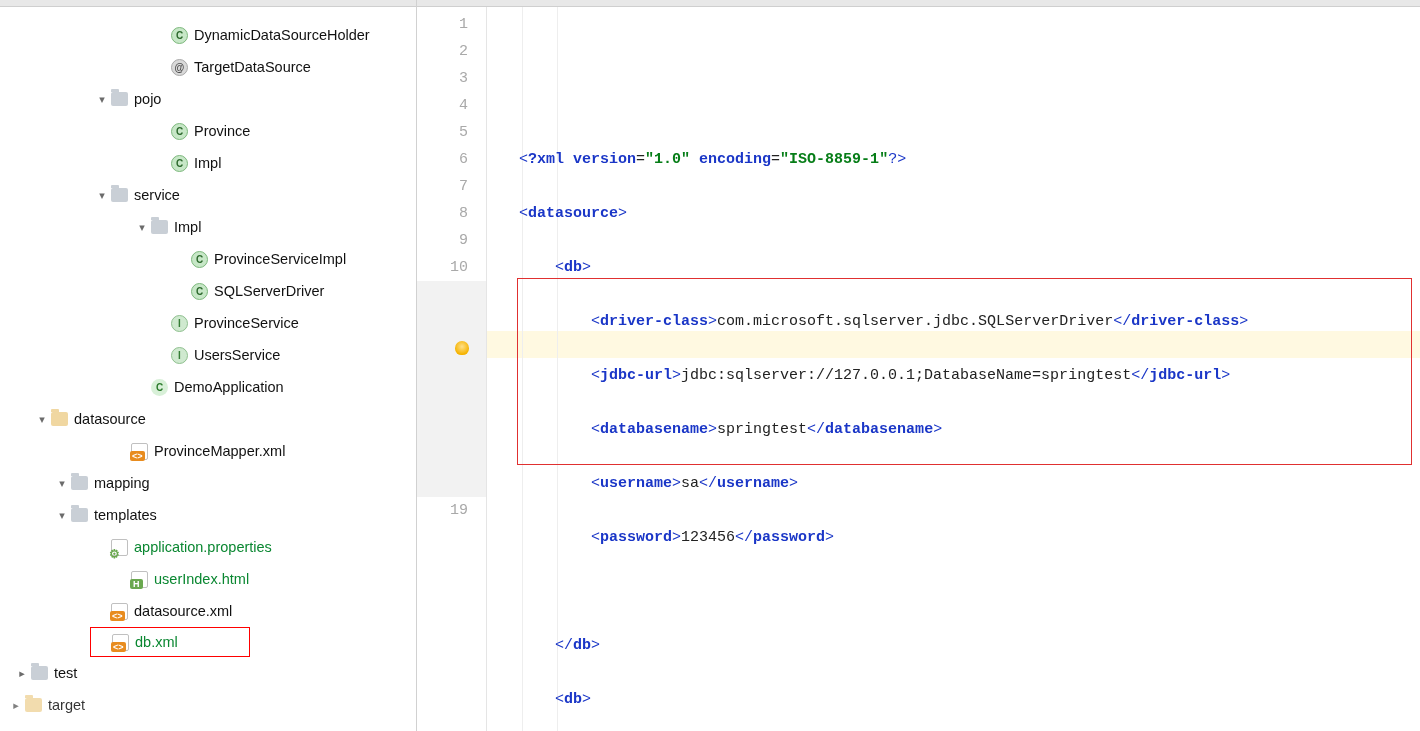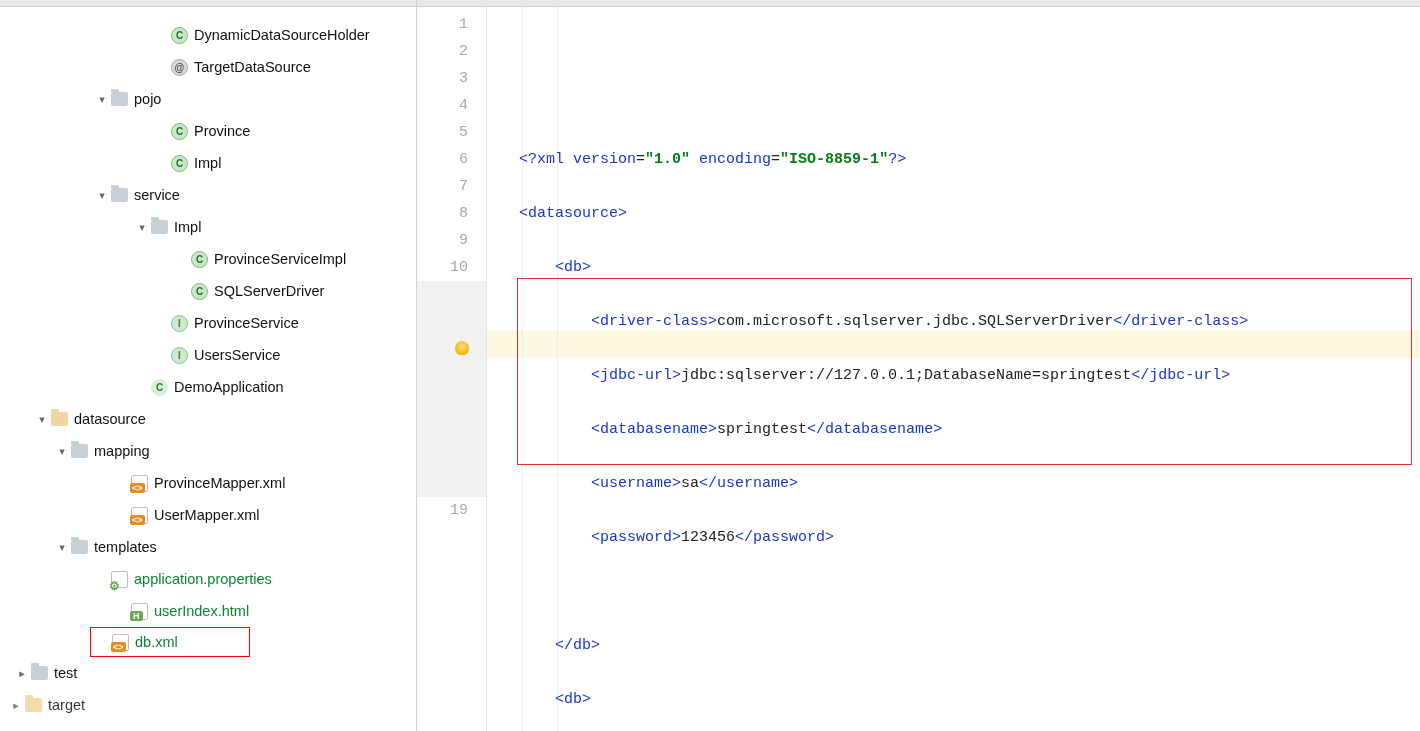--- a/index.html
+++ b/index.html
@@ -172,21 +172,21 @@
     position:absolute; left:0; right:0; height:27px;
     background: #f2f2f2;
   }
   .red-box {
     position:absolute;
     border: 1px solid #e03030;
     pointer-events:none;
     z-index:5;
   }
 
-  .t-kw { color: #1a36c7; font-weight: normal; }
+  .t-kw { color: #1a36c7; font-weight: bold; }
   .t-delim { color: #1a36c7; }
   .t-str { color: #067d17; font-weight: bold; }
   .t-text { color: #222; }
 
   
   .guide {
     position:absolute; top:0; bottom:0; width:0;
     border-left:1px solid #eeeeee;
   }
 </style>
@@ -270,54 +270,54 @@
           <span class="icon spring-s">C</span>
           <span class="tree-label">DemoApplication</span>
         </div>
         <div class="tree-row">
           <span class="indent" style="display: inline-block; width: 35px;"></span>
           <span class="tree-arrow open"></span>
           <span class="icon folder res"></span>
           <span class="tree-label">datasource</span>
         </div>
         <div class="tree-row">
-          <span class="indent" style="display: inline-block; width: 55px;"></span>
-          <span class="tree-arrow open"></span>
-          <span class="icon folder"></span>
-          <span class="tree-label">mapping</span>
-        </div>
-        <div class="tree-row">
           <span class="indent" style="display: inline-block; width: 115px;"></span>
           <span class="tree-arrow none"></span>
           <span class="icon xmlfile"></span>
           <span class="tree-label">ProvinceMapper.xml</span>
         </div>
         <div class="tree-row">
-          <span class="indent" style="display: inline-block; width: 115px;"></span>
-          <span class="tree-arrow none"></span>
-          <span class="icon xmlfile"></span>
-          <span class="tree-label">UserMapper.xml</span>
+          <span class="indent" style="display: inline-block; width: 55px;"></span>
+          <span class="tree-arrow open"></span>
+          <span class="icon folder"></span>
+          <span class="tree-label">mapping</span>
         </div>
         <div class="tree-row">
           <span class="indent" style="display: inline-block; width: 55px;"></span>
           <span class="tree-arrow open"></span>
           <span class="icon folder"></span>
           <span class="tree-label">templates</span>
         </div>
         <div class="tree-row">
           <span class="indent" style="display: inline-block; width: 95px;"></span>
           <span class="tree-arrow none"></span>
           <span class="icon propsfile"></span>
           <span class="tree-label green">application.properties</span>
         </div>
         <div class="tree-row">
           <span class="indent" style="display: inline-block; width: 115px;"></span>
           <span class="tree-arrow none"></span>
           <span class="icon htmlfile"></span>
           <span class="tree-label green">userIndex.html</span>
+        </div>
+        <div class="tree-row">
+          <span class="indent" style="display: inline-block; width: 95px;"></span>
+          <span class="tree-arrow none"></span>
+          <span class="icon xmlfile"></span>
+          <span class="tree-label">datasource.xml</span>
         </div>
         <div class="tree-row selected" style="width: 160px; margin-left: 90px;">
           <span class="indent" style="display: inline-block; width: 5px;"></span>
           <span class="tree-arrow none"></span>
           <span class="icon xmlfile"></span>
           <span class="tree-label green">db.xml</span>
         </div>
         <div class="tree-row">
           <span class="indent" style="display: inline-block; width: 15px;"></span>
           <span class="tree-arrow closed"></span>

